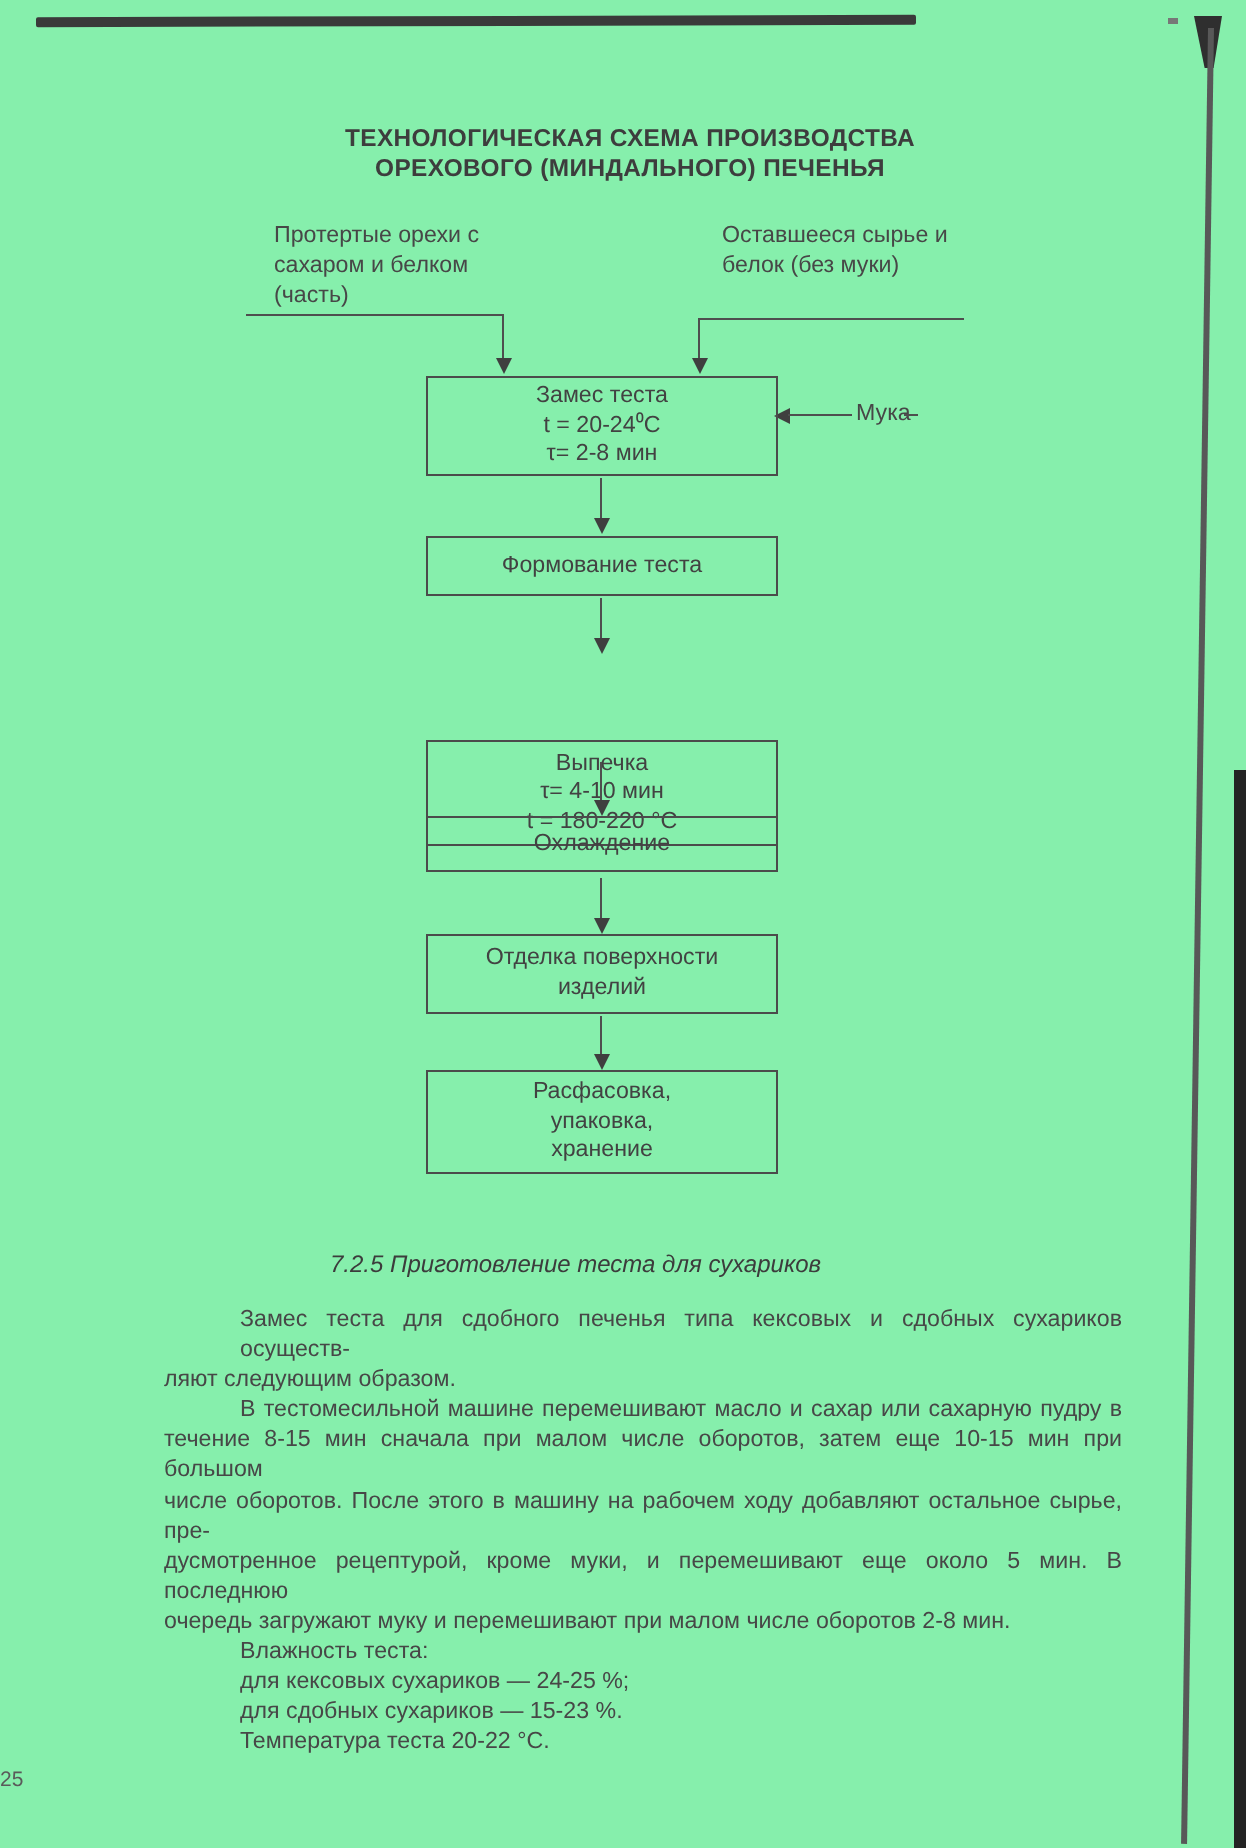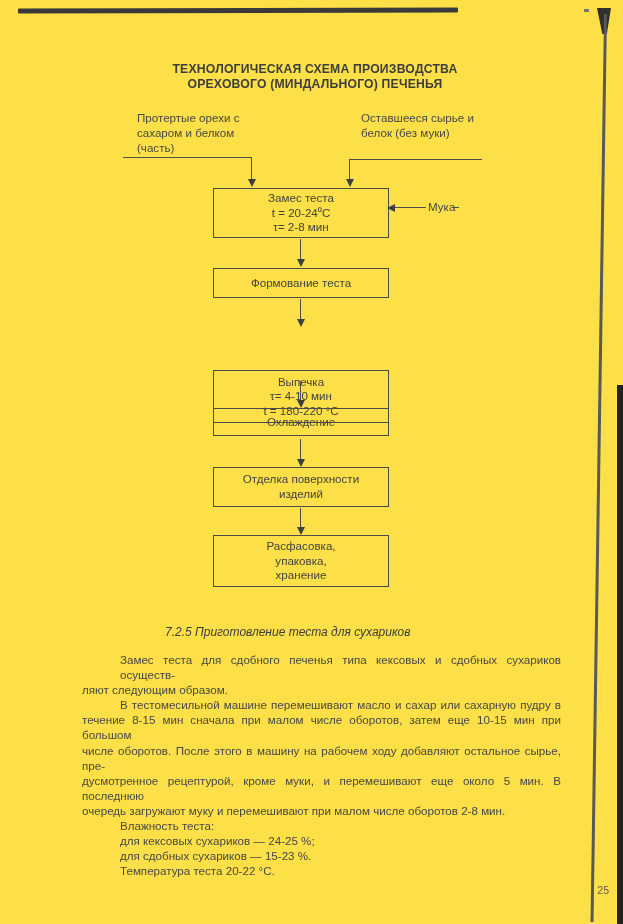--- a/index.html
+++ b/index.html
@@ -1,18 +1,18 @@
 <!DOCTYPE html>
 <html><head>
 <meta charset="utf-8">
 <style>
   html,body{margin:0;padding:0;}
   body{width:623px;height:924px;background:#ffffff;overflow:hidden;
        font-family:"Liberation Sans",sans-serif;}
-  .page{position:relative;width:623px;height:924px;background:#fde047;}
+  .page{position:relative;width:623px;height:924px;background:#86efac;}
 
   
   .scan{position:absolute;background:#3a3a3a;}
   #edge-top{left:18px;top:8px;width:440px;height:4.5px;transform:rotate(-0.15deg);border-radius:1px;}
   #edge-dot{left:584px;top:9px;width:5px;height:3px;background:#777;}
   #edge-corner{left:597px;top:8px;width:14px;height:26px;background:#2f2f2f;
                clip-path:polygon(0 0,100% 0,70% 100%,38% 100%);}
   #edge-right-line{left:604px;top:14px;width:3px;height:908px;background:#585858;
                    transform:rotate(0.85deg);transform-origin:top left;}
   #edge-right-band{left:617px;top:385px;width:6px;height:539px;background:#232323;}
@@ -40,21 +40,21 @@
 
   
   .heading{position:absolute;left:118px;top:625px;font-size:12px;font-weight:normal;
            font-style:italic;color:#3c3c3c;margin-left:47px;}
   .bodytext{position:absolute;left:82px;top:652px;width:479px;
             font-size:11.6px;line-height:15.1px;color:#474747;}
   .bl{display:block;}
   .ind{padding-left:38px;}
   .jst{text-align:justify;text-align-last:justify;}
   .muka-label{position:absolute;font-size:11.6px;color:#474747;}
-  .pagenum{position:absolute;left:0;right:14px;top:884px;text-align:right;
+  .pagenum{position:absolute;left:0;right:30px;top:884px;text-align:left;
            font-size:10.5px;color:#5a5a5a;}
 </style>
 </head>
 <body>
 
 <div class="page">
 
   <div class="scan" id="edge-top"></div>
   <div class="scan" id="edge-dot"></div>
   <div class="scan" id="edge-corner"></div>

